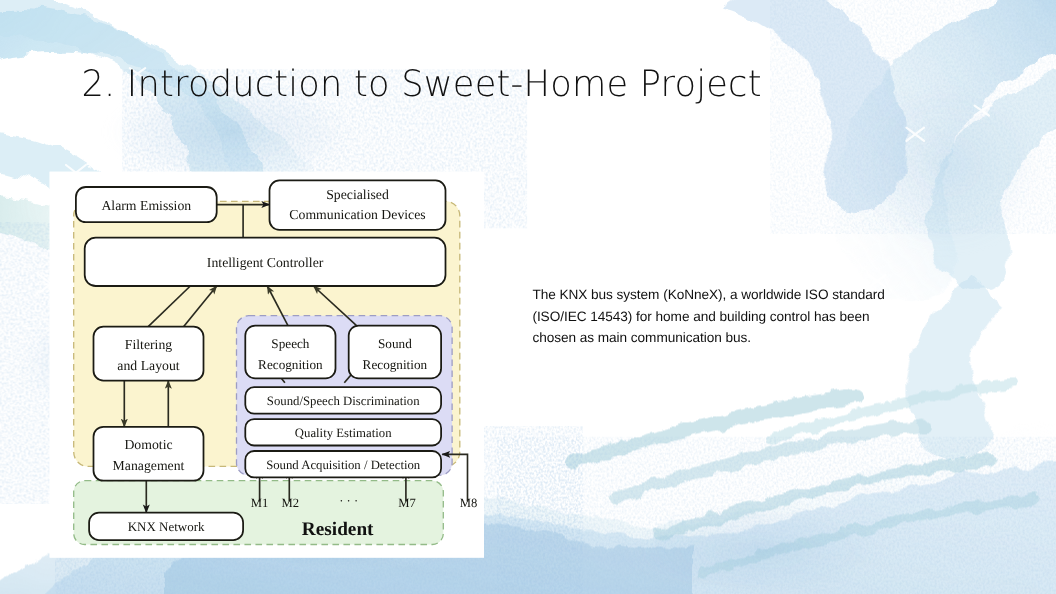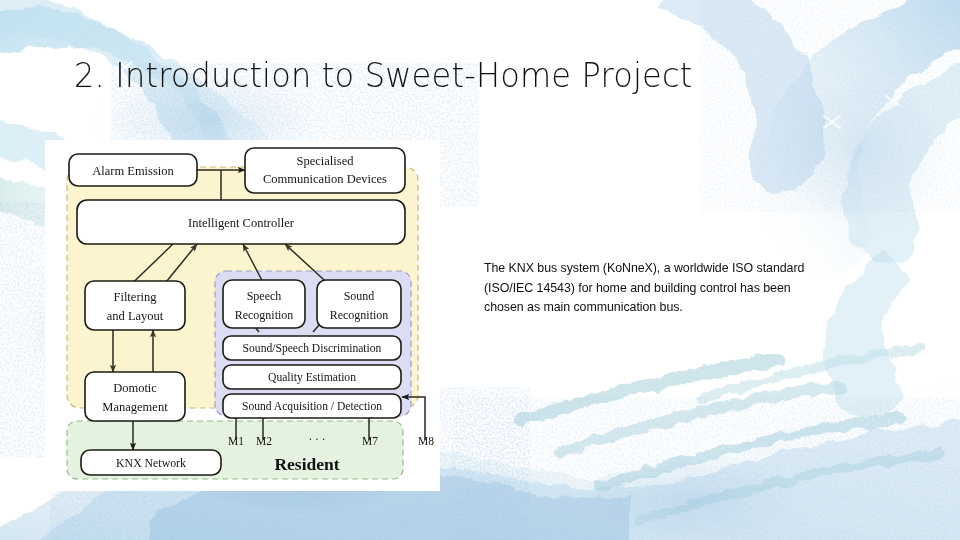--- a/index.html
+++ b/index.html
@@ -26,21 +26,21 @@
   
   .para{
     position:absolute;left:484px;top:259px;width:326px;
     font-family:"Liberation Sans", sans-serif;
     font-size:12.4px;font-weight:400;color:#101010;
     line-height:19.6px;letter-spacing:-.05px;
   }
 
   
   .fig{
-    position:absolute;left:45px;top:140px;width:395px;height:351px;
+    position:absolute;left:45px;top:156px;width:395px;height:351px;
     background:#ffffff;overflow:hidden;
   }
   .fig svg{display:block;}
 </style>
 </head>
 <body>
 
 <div id="stage">
 
   <div class="bg">

